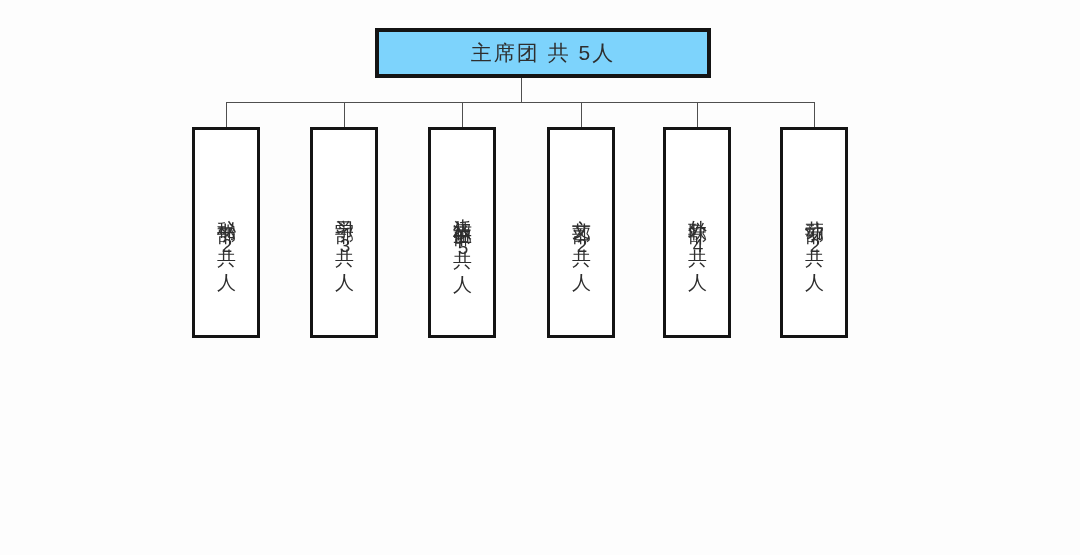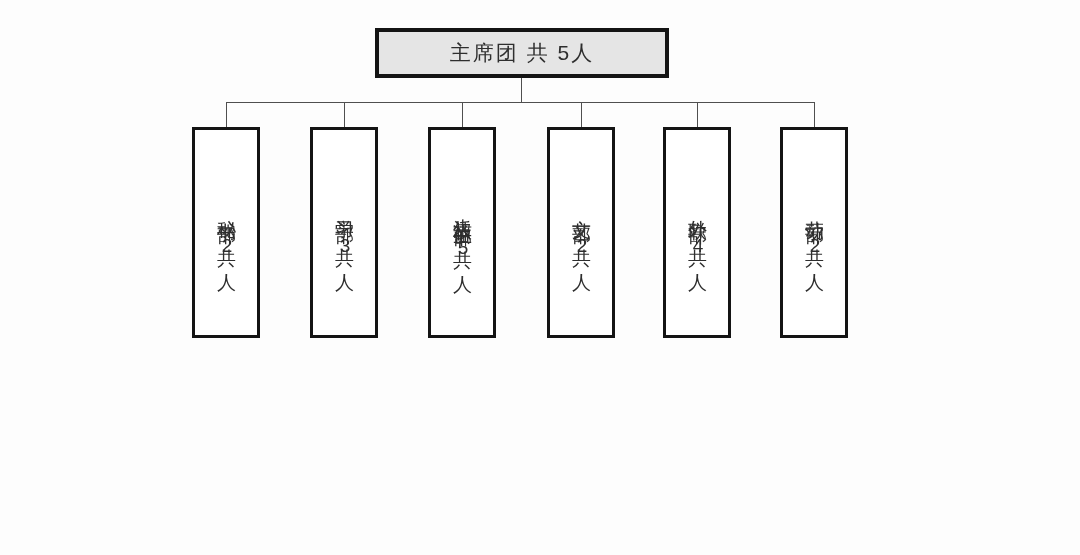--- a/index.html
+++ b/index.html
@@ -18,23 +18,23 @@
     position: relative;
     width: 1080px;
     height: 555px;
     background: var(--bg);
     overflow: hidden;
   }
   
   .root-box {
     position: absolute;
     left: 375px; top: 28px;
-    width: 294px; height: 50px;
+    width: 336px; height: 50px;
     border: 4px solid var(--border);
-    background: #e5e5e5;
+    background: #7dd3fc;
     display: flex;
     align-items: center;
     justify-content: center;
   }
   .root-label {
     font-size: 21px;
     letter-spacing: 2px;
     color: var(--text);
     white-space: nowrap;
   }

